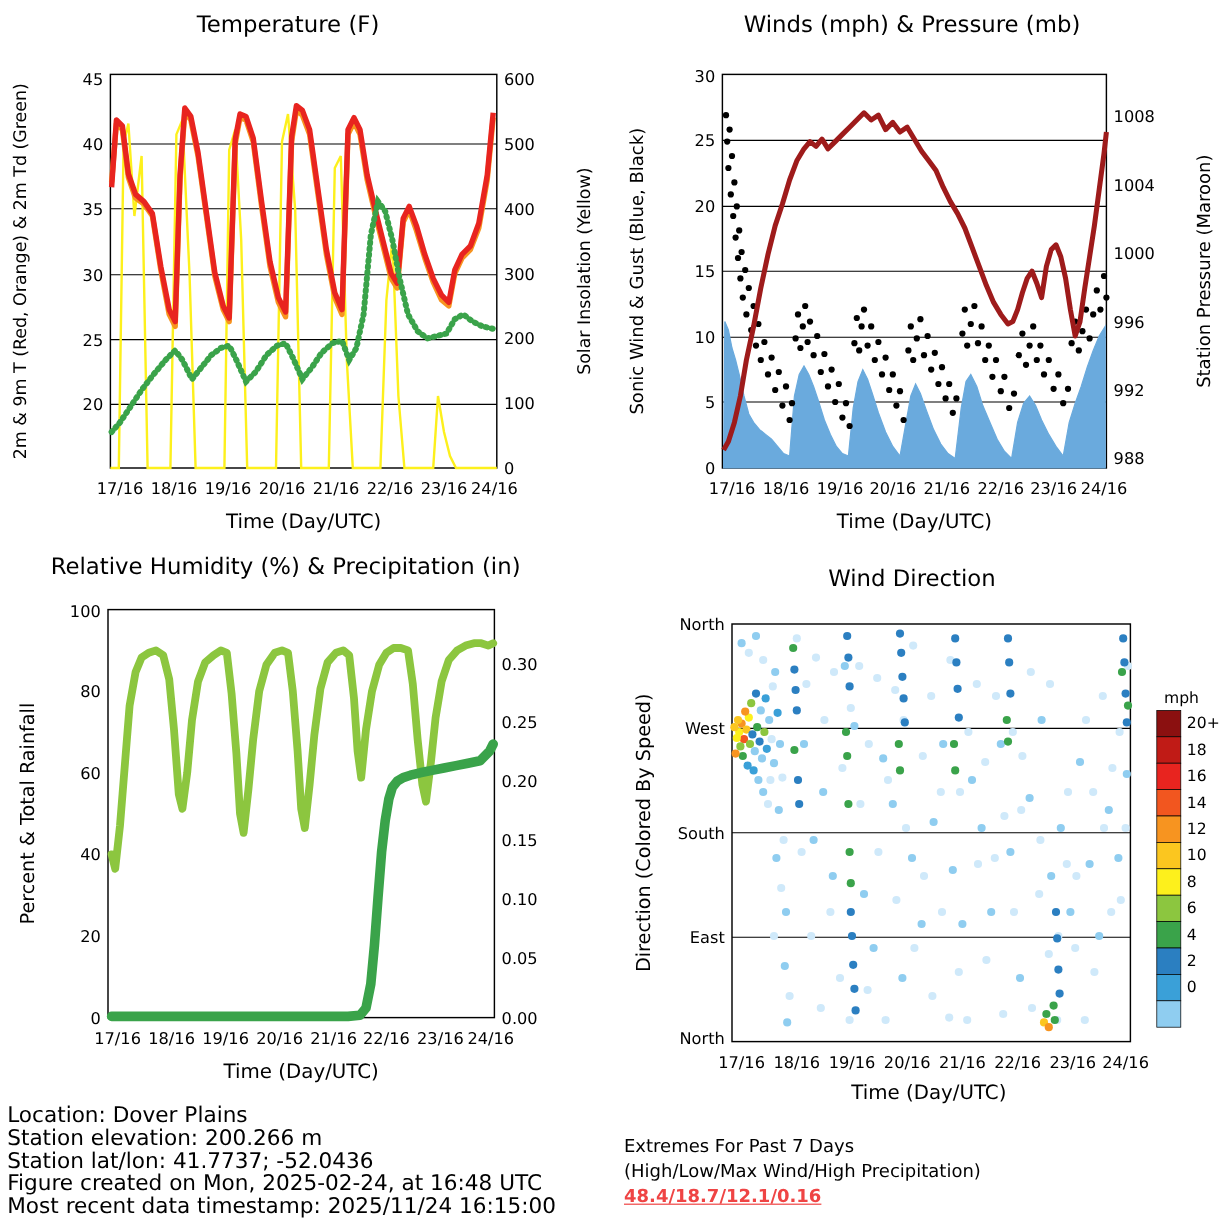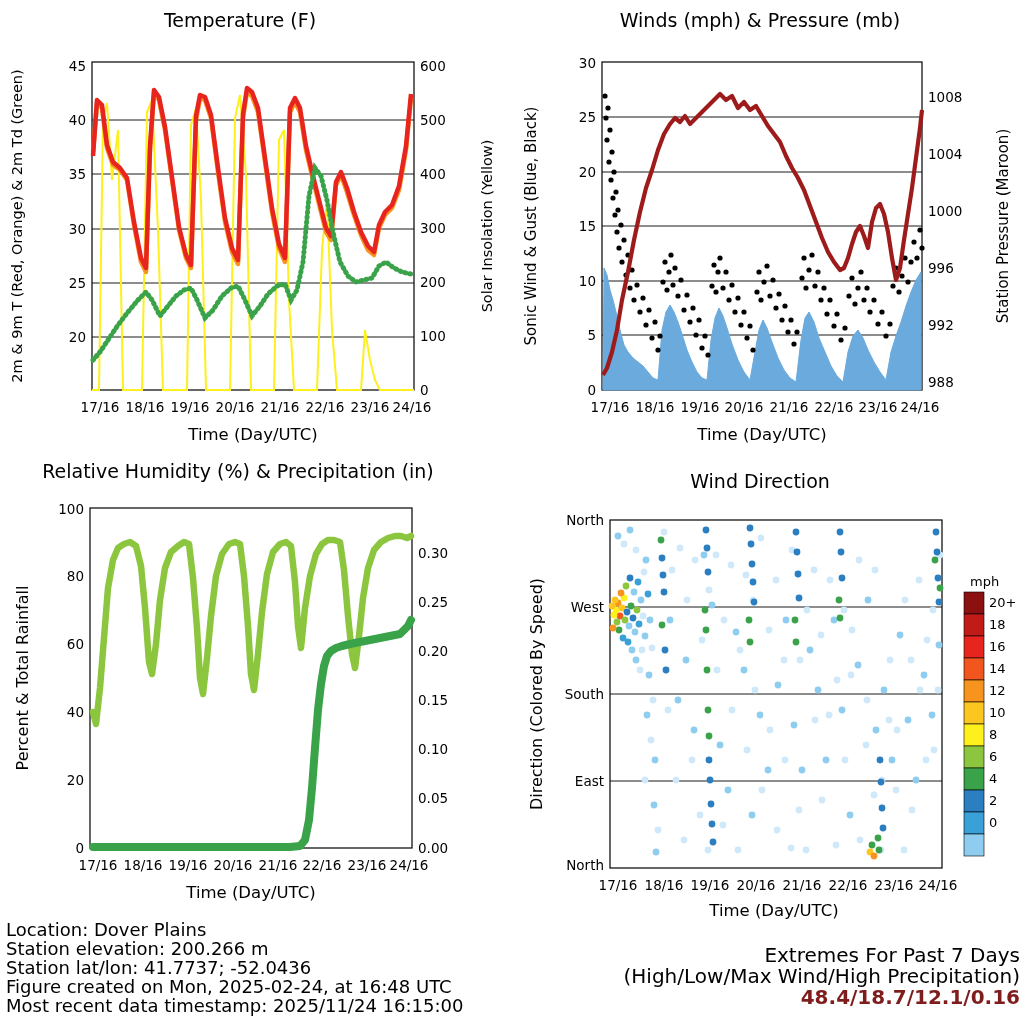--- a/index.html
+++ b/index.html
@@ -2,22 +2,22 @@
 <html><head>
 <meta charset="utf-8">
 <style>
   html,body{margin:0;padding:0;background:#ffffff;}
   body{width:1024px;height:1024px;font-family:"DejaVu Sans",sans-serif;color:#000;overflow:hidden;}
   .page{position:relative;width:1024px;height:1024px;}
   .panel{position:absolute;}
   svg{display:block;}
   text{font-family:"DejaVu Sans",sans-serif;}
   .footer{position:absolute;left:6px;top:920px;font-size:18px;line-height:19px;}
-  .extremes{position:absolute;left:520px;top:945px;width:500px;text-align:right;font-size:20px;line-height:21px;}
-  .extremes .vals{color:#7f1d1d;font-weight:bold;}
+  .extremes{position:absolute;left:520px;top:945px;width:500px;text-align:left;font-size:15px;line-height:21px;}
+  .extremes .vals{color:#ef4444;font-weight:bold;text-decoration:underline;}
 </style>
 </head>
 <body>
 
 <div class="page">
 
   <div class="panel" style="left:0;top:0;width:512px;height:460px;">
     <svg width="512" height="460" viewBox="0 0 512 460">
       <text x="240" y="27" text-anchor="middle" font-size="19">Temperature (F)</text>
 

